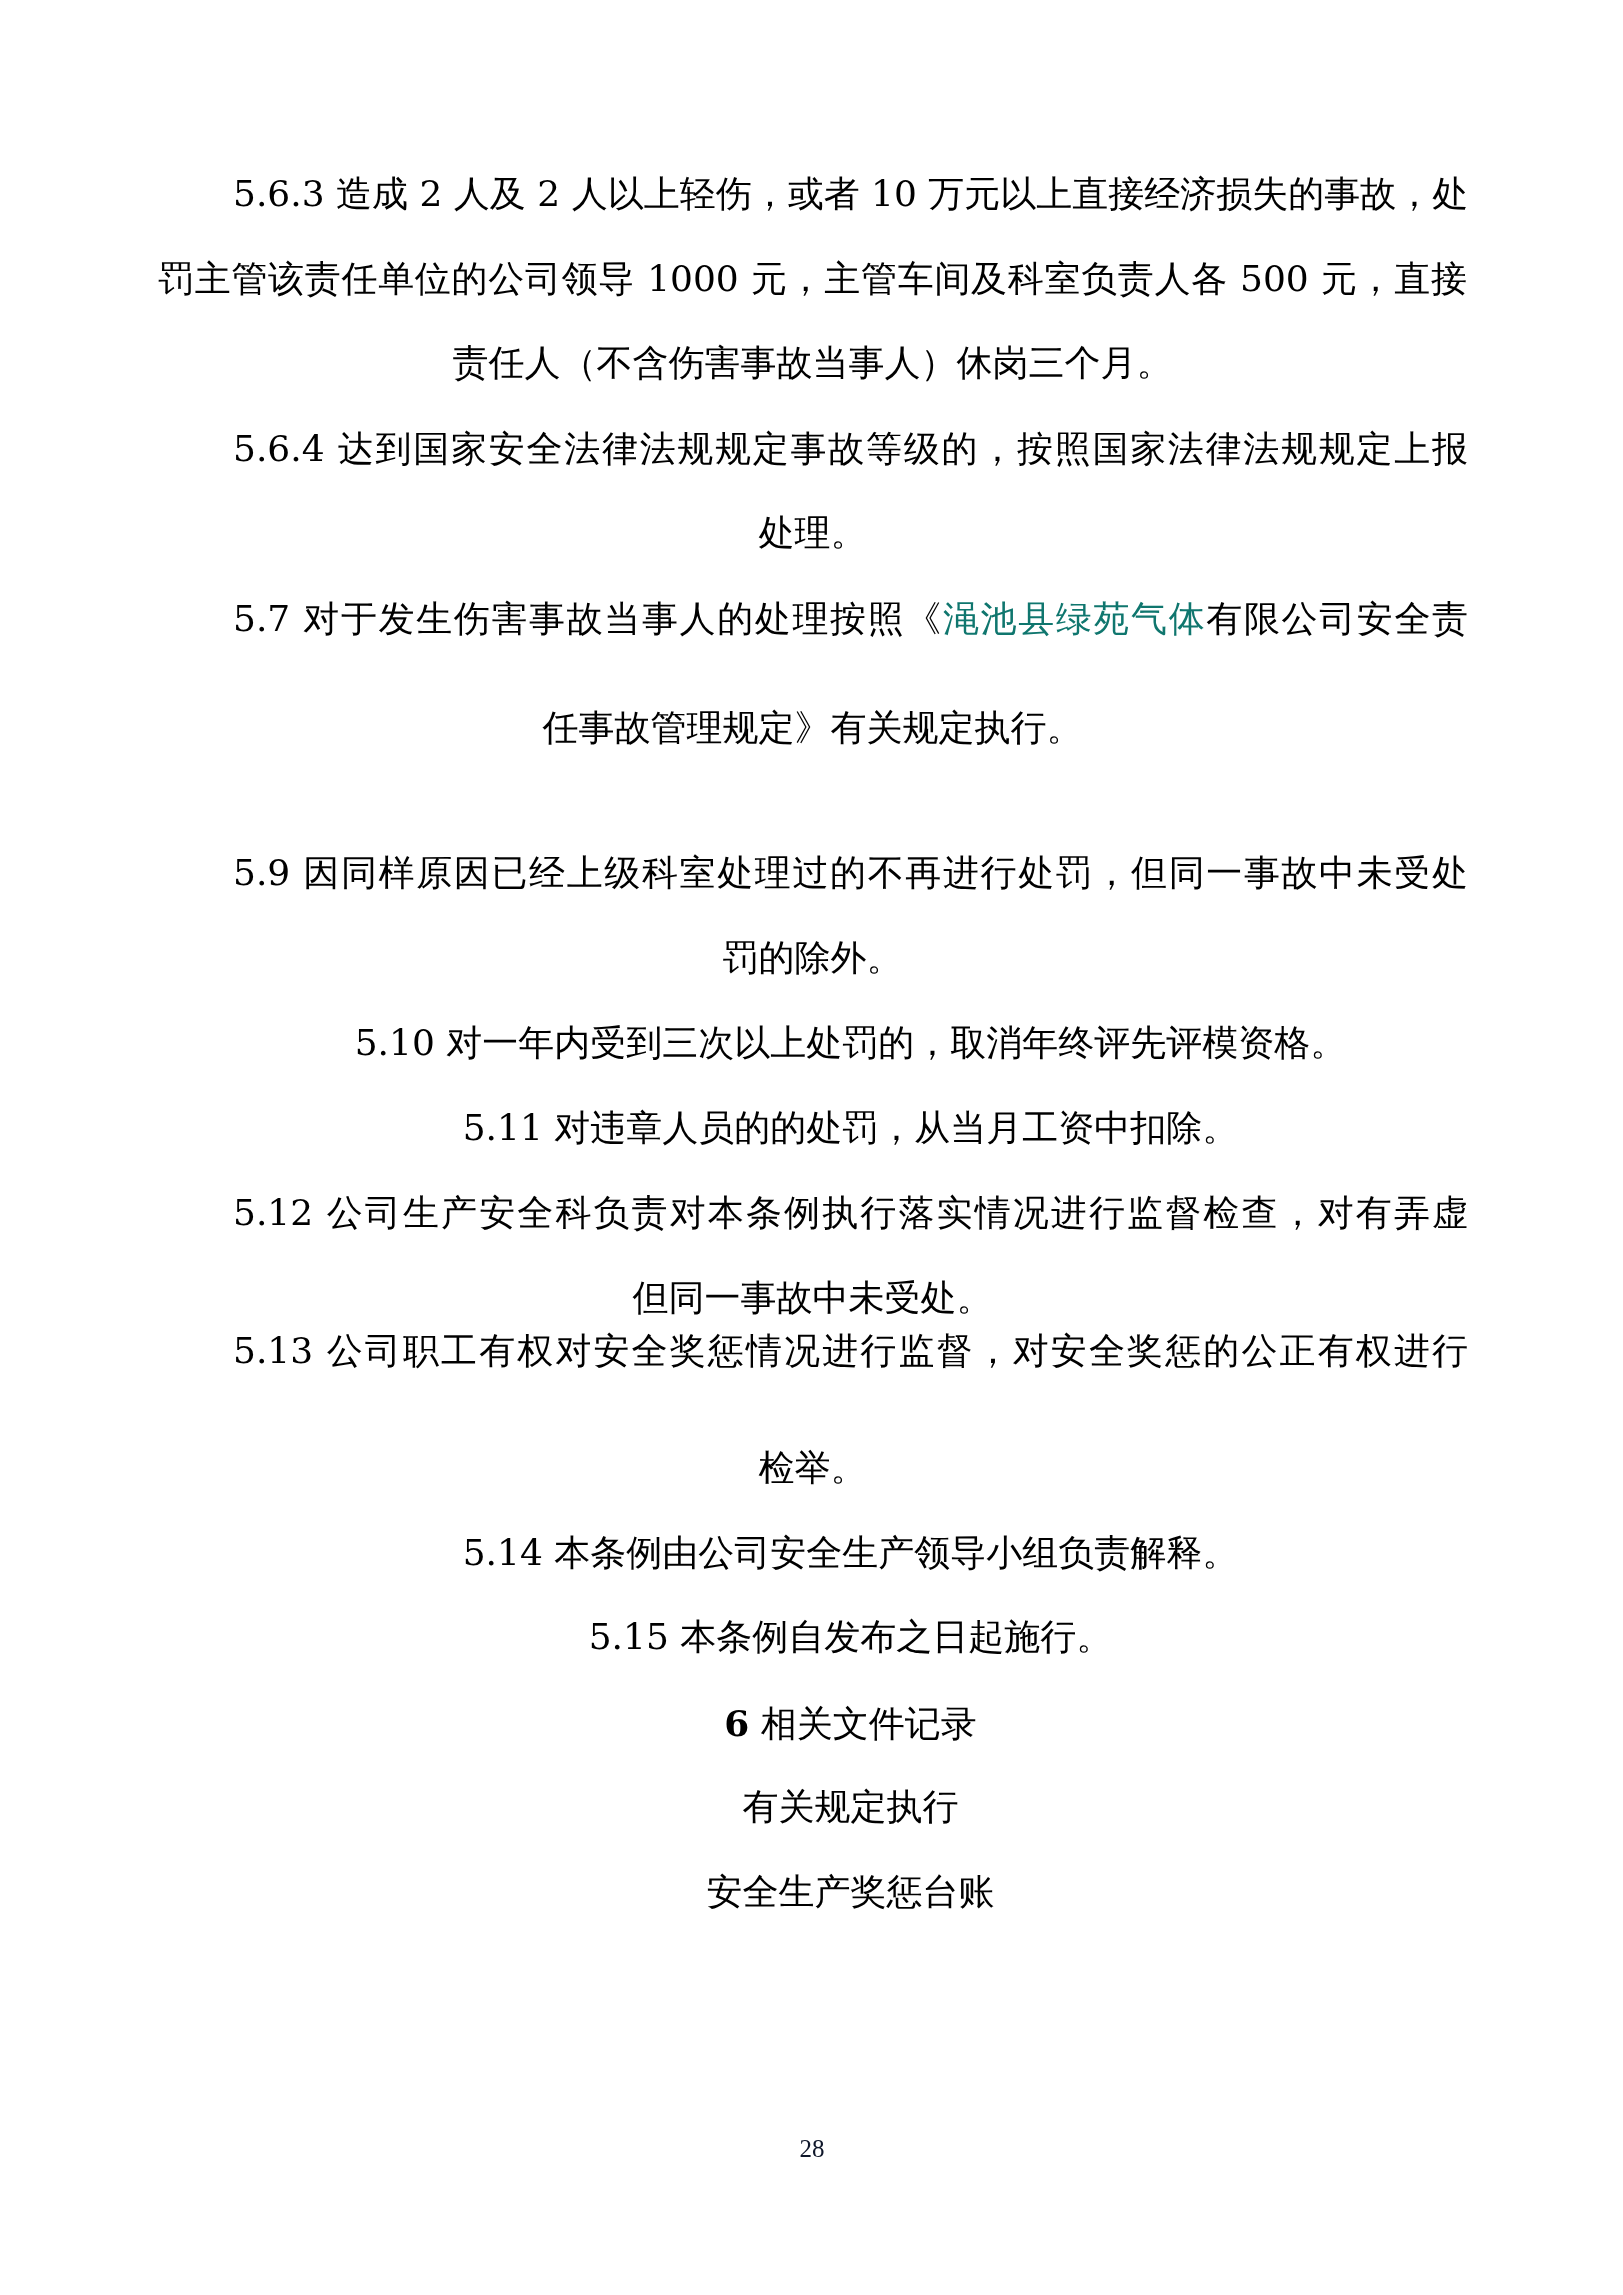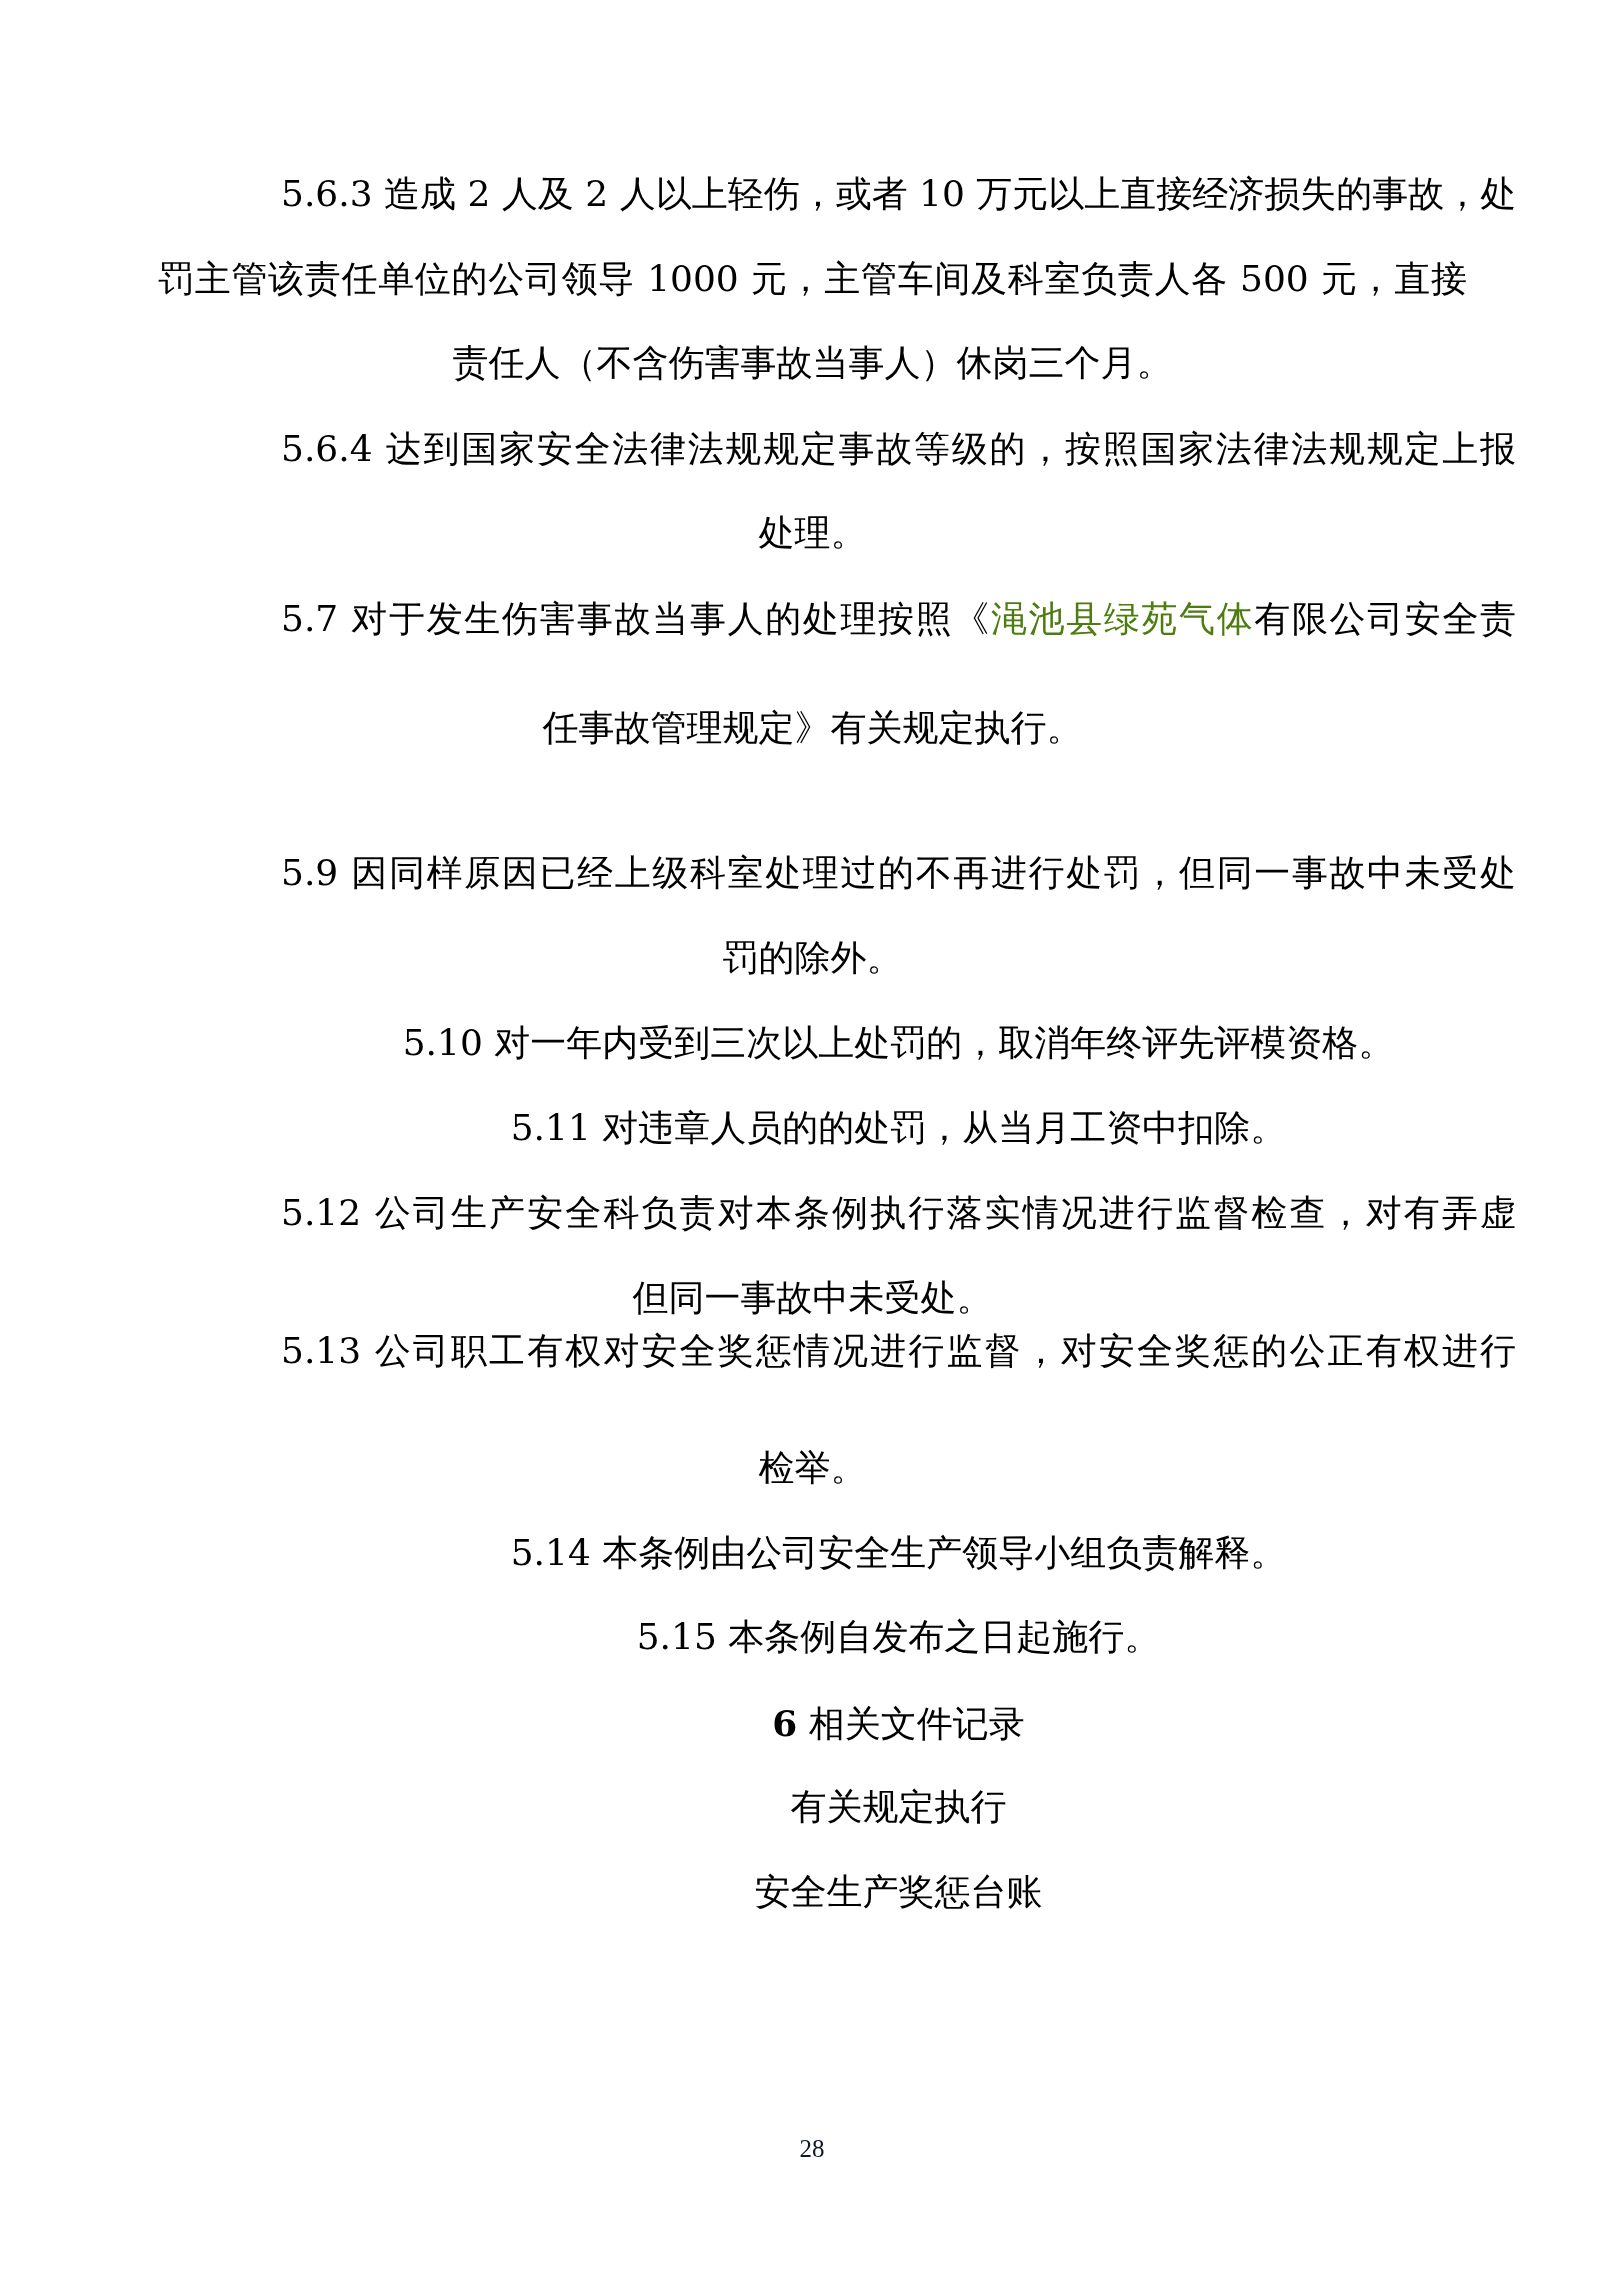--- a/index.html
+++ b/index.html
@@ -11,24 +11,24 @@
     width: 1309px;
     height: 85px;
     font-family: "DejaVu Serif", "Liberation Serif", serif;
     font-size: 36px;
     line-height: 48px;
     color: #000000;
     white-space: nowrap;
     overflow: visible;
     text-align: center;
   }
-  .line.indent { left: 233px; width: 1235px; margin-left: 48px; }
+  .line.indent { left: 233px; width: 1235px; }
   .line.justify { text-align: justify; text-align-last: justify; }
   .line.bold-num .num { font-weight: bold; }
-  .red { color: #4d7c0f; }
+  .red { color: #0f766e; }
   .page-number {
     position: absolute;
     left: 782px;
     top: 2135px;
     width: 60px;
     text-align: center;
     font-family: "Liberation Serif", serif;
     font-size: 25px;
     color: #0f172a;
   }

